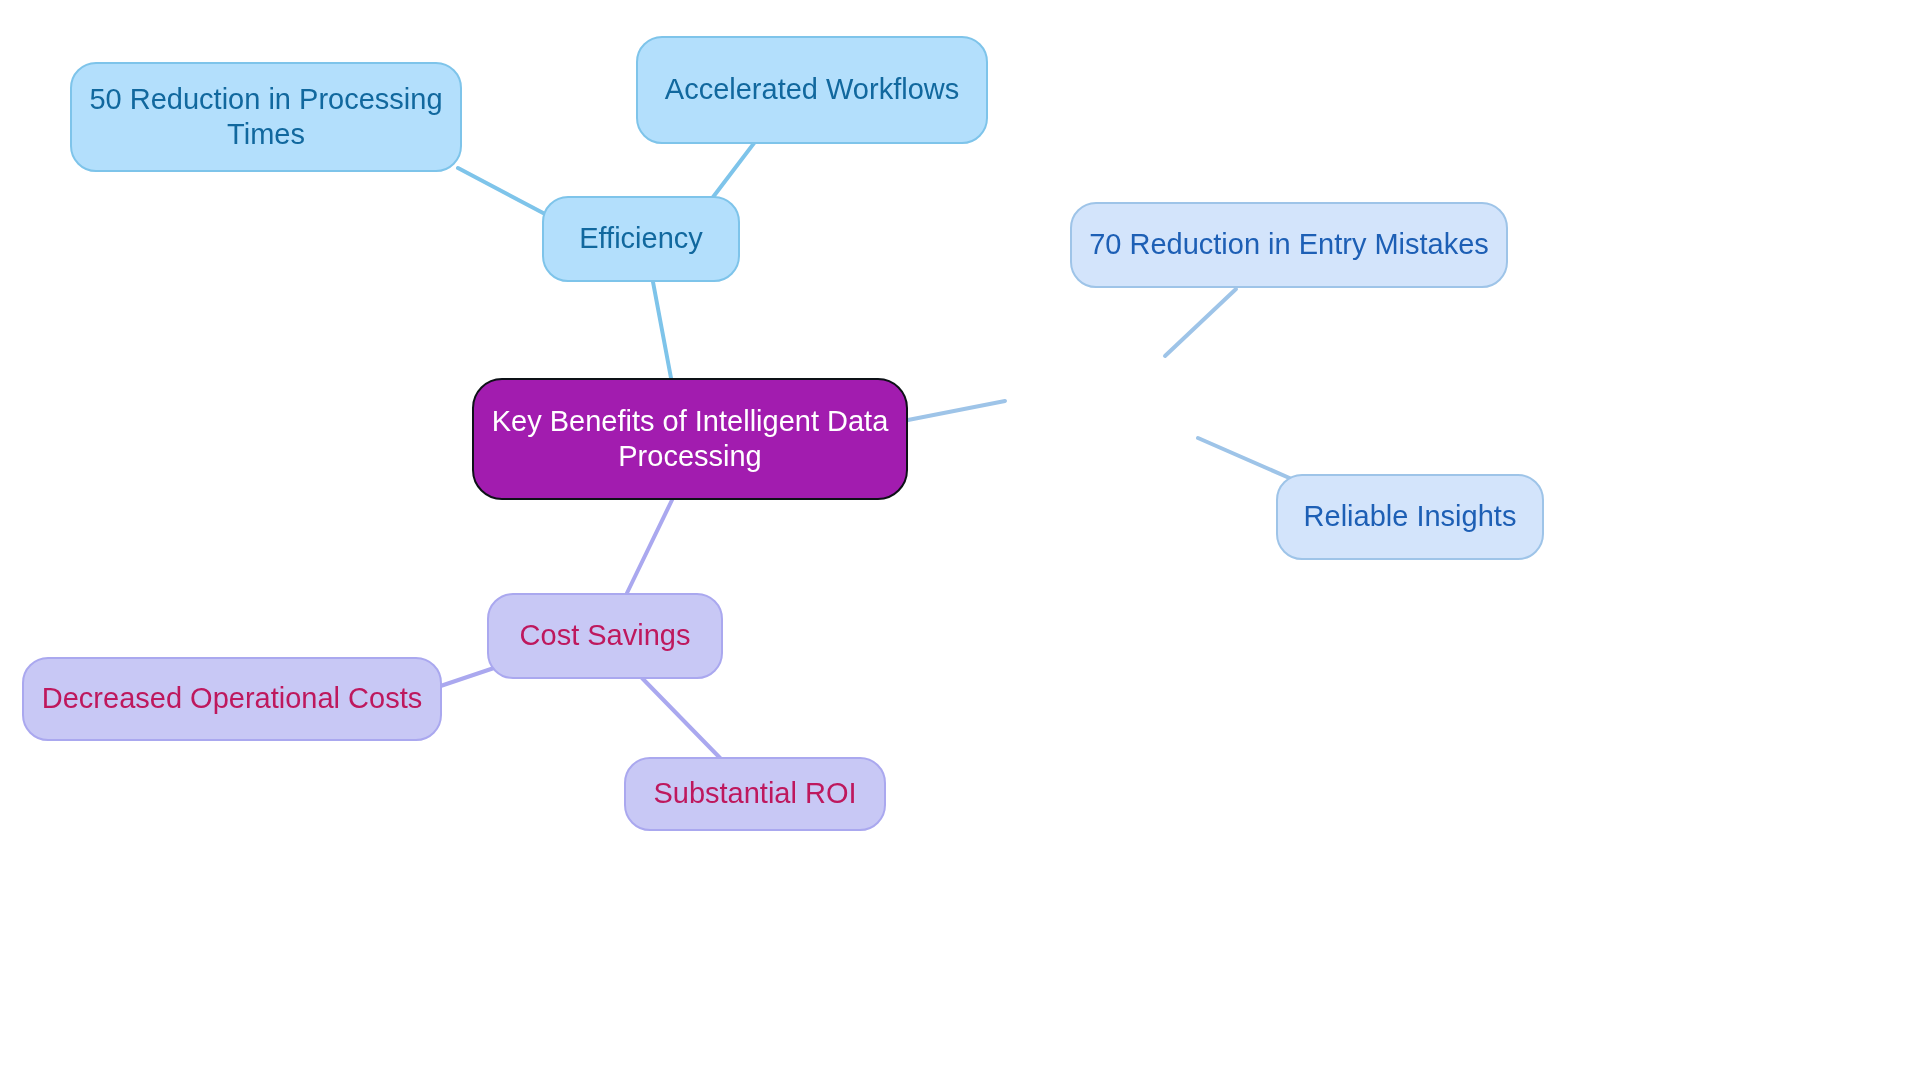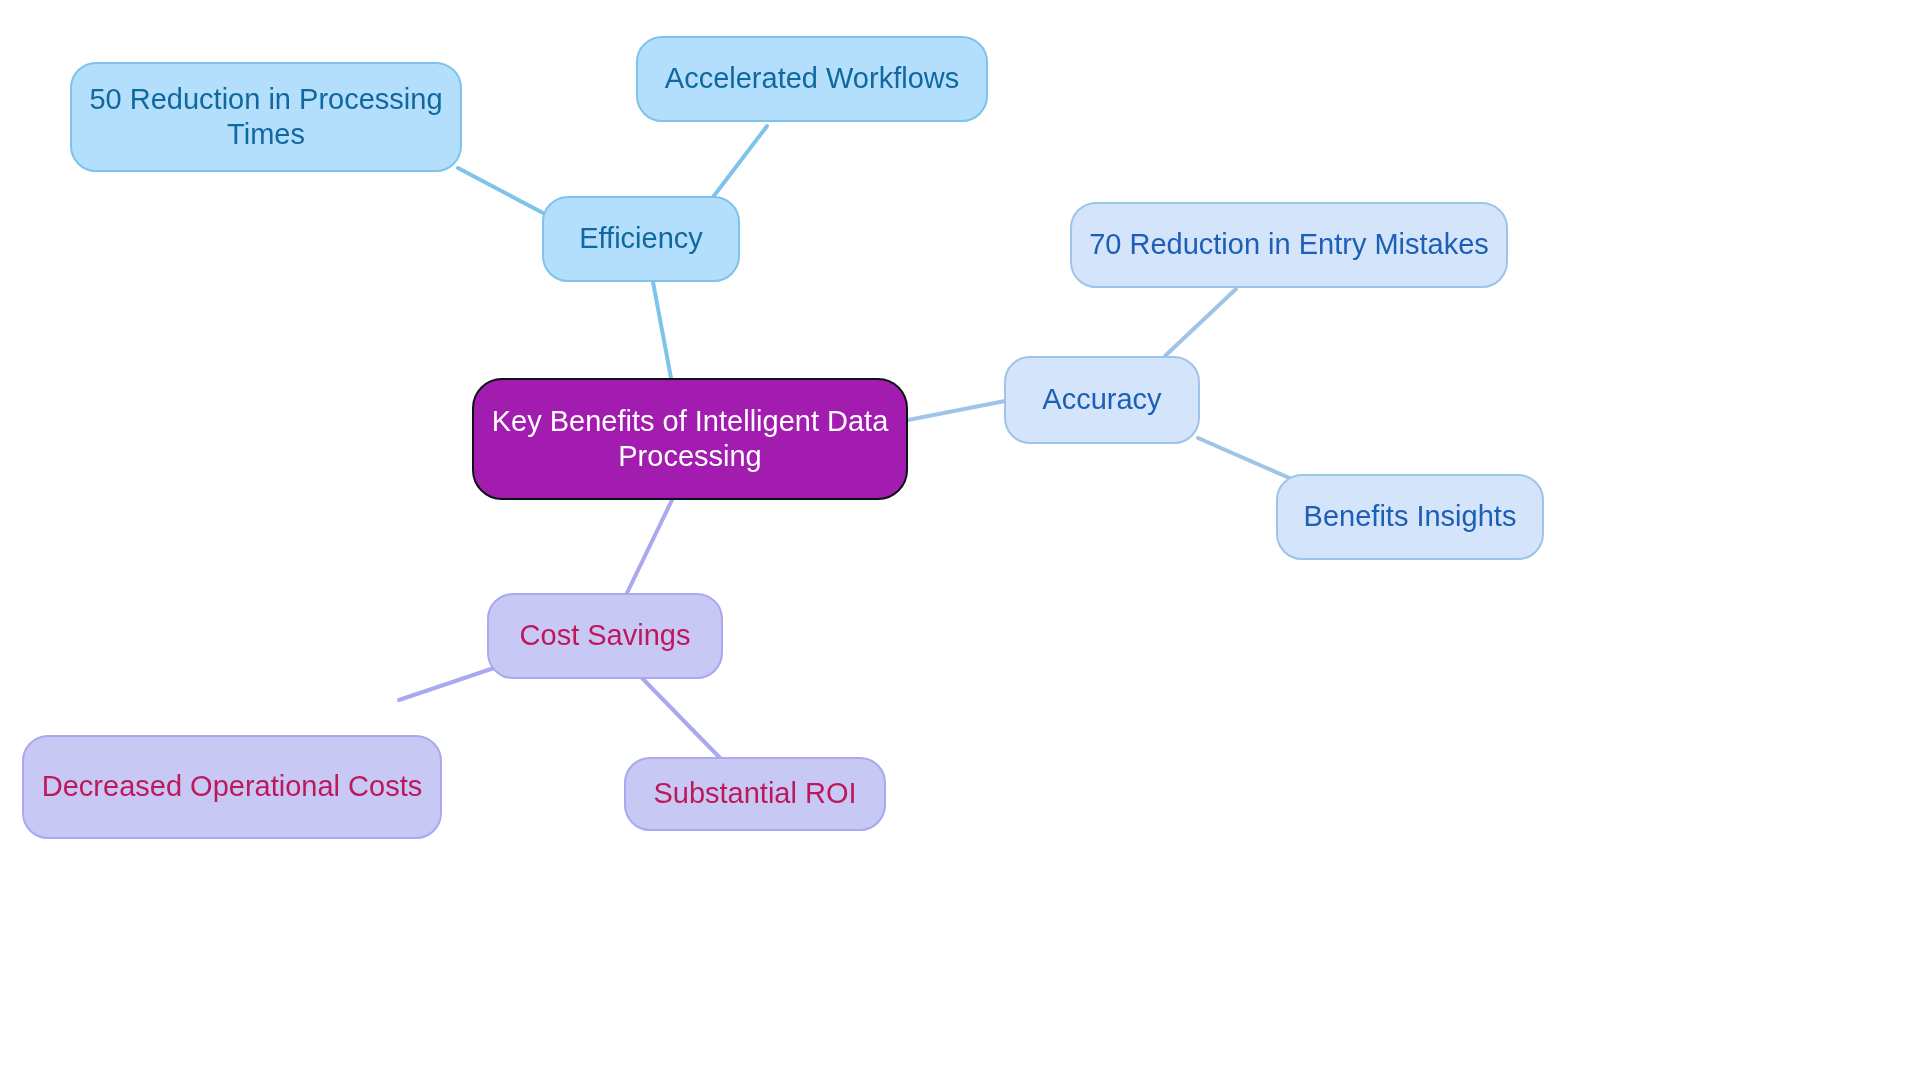--- a/index.html
+++ b/index.html
@@ -93,41 +93,38 @@
 
   <div class="node blue" style="left:542px; top:196px; width:198px; height:86px;justify-content:center;">
     <span>Efficiency</span>
   </div>
 
   <div class="node blue" style="left:70px; top:62px; width:392px; height:110px;">
     <span>50 Reduction in Processing
 Times</span>
   </div>
 
-  <div class="node blue" style="left:636px; top:36px; width:352px; height:86px;">
+  <div class="node blue" style="left:636px; top:36px; width:352px; height:108px;">
     <span>Accelerated Workflows</span>
   </div>
 
-  <div class="node blue-soft" style="left:1004px; top:356px; width:196px; height:88px;">
-    <span>Accuracy</span>
-  </div>
 
   <div class="node blue-soft" style="left:1070px; top:202px; width:438px; height:86px;">
     <span>70 Reduction in Entry Mistakes</span>
   </div>
 
   <div class="node blue-soft" style="left:1276px; top:474px; width:268px; height:86px;">
-    <span>Benefits Insights</span>
+    <span>Reliable Insights</span>
   </div>
 
   <div class="node purple" style="left:487px; top:593px; width:236px; height:86px;">
     <span>Cost Savings</span>
   </div>
 
-  <div class="node purple" style="left:22px; top:735px; width:420px; height:104px;">
+  <div class="node purple" style="left:22px; top:657px; width:420px; height:84px;">
     <span>Decreased Operational Costs</span>
   </div>
 
   <div class="node purple" style="left:624px; top:757px; width:262px; height:74px;">
     <span>Substantial ROI</span>
   </div>
 
 </div>
 
 </body></html>

